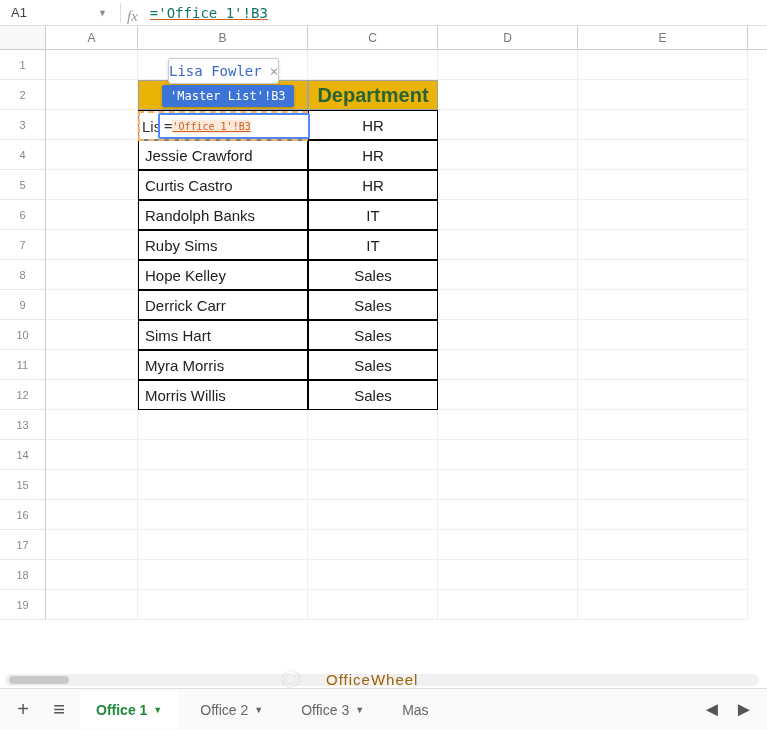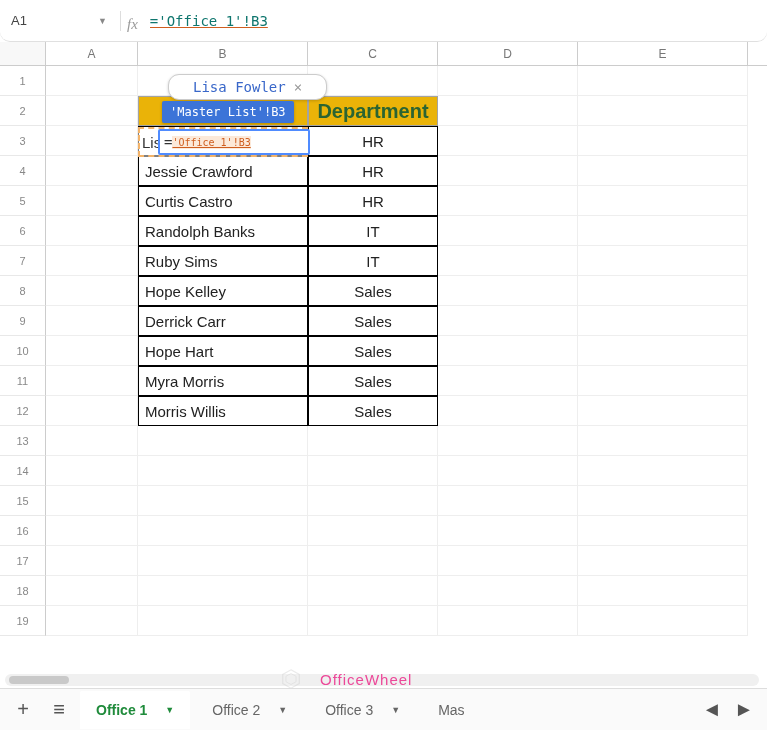--- a/index.html
+++ b/index.html
@@ -11,24 +11,23 @@
     width: 767px;
     height: 730px;
     overflow: hidden;
     position: relative;
   }
 
   
   .top-bar {
     display: flex;
     align-items: center;
-    height: 42px;
+    height: 26px;
     border-bottom: 1px solid #e0e0e0;
     padding: 0 4px;
-    border-radius: 10px;
   }
   .name-box {
     display: flex;
     align-items: center;
     width: 110px;
     height: 22px;
     border: 1px solid transparent;
     padding: 0 6px;
     font-size: 13px;
     color: #444;
@@ -208,23 +207,23 @@
     white-space: nowrap;
     box-shadow: 0 1px 3px rgba(0,0,0,0.25);
   }
 
   .suggestion-chip {
     position: absolute;
     left: 168px;
     top: 8px;
     background: #fff;
     border: 1px solid #ccc;
-    border-radius: 11px;
+    border-radius: 3px;
     box-shadow: 0 1px 3px rgba(0,0,0,0.18);
-    padding: 4px 24px;
+    padding: 4px 0;
     display: flex;
     align-items: center;
     gap: 8px;
     font-family: "Consolas","Menlo",monospace;
     font-size: 14px;
   }
   .suggestion-chip .sugg-text { color: #3967c9; }
   .suggestion-chip .close-x {
     color: #999;
     font-size: 14px;
@@ -253,21 +252,21 @@
     justify-content: center;
     color: #555;
     font-size: 20px;
     border-radius: 3px;
   }
   .sheet-tab {
     height: 38px;
     padding: 17px 16px;
     display: flex;
     align-items: center;
-    gap: 18px;
+    gap: 6px;
     font-size: 14px;
     color: #666;
     border-radius: 2px 2px 0 0;
   }
   .sheet-tab.active {
     background: #fff;
     color: #1f8b3b;
     font-weight: 600;
     box-shadow: inset 0 -2px 0 #1f8b3b00;
   }
@@ -296,26 +295,26 @@
     width: 60px;
     height: 8px;
     background: #c9c9c9;
     border-radius: 4px;
   }
 
   .watermark {
     position: absolute;
     left: 280px;
     top: 668px;
-    color: #ec4899;
+    color: #a16207;
     font-size: 15px;
     letter-spacing: 1px;
     display: flex;
     align-items: center;
-    gap: 18px;
+    gap: 24px;
     pointer-events: none;
   }
   .watermark svg { opacity: 0.4; }
 </style>
 </head>
 <body>
 
 <div class="top-bar">
   <div class="name-box">
     <span class="name-text">A1</span>
@@ -404,21 +403,21 @@
       <div class="row-h">9</div>
       <div class="cell colA"></div>
       <div class="cell colB data-cell-b">Derrick Carr</div>
       <div class="cell colC data-cell-c">Sales</div>
       <div class="cell colD"></div>
       <div class="cell colE"></div>
     </div>
     <div class="row">
       <div class="row-h">10</div>
       <div class="cell colA"></div>
-      <div class="cell colB data-cell-b">Hope Hart</div>
+      <div class="cell colB data-cell-b">Sims Hart</div>
       <div class="cell colC data-cell-c">Sales</div>
       <div class="cell colD"></div>
       <div class="cell colE"></div>
     </div>
     <div class="row">
       <div class="row-h">11</div>
       <div class="cell colA"></div>
       <div class="cell colB data-cell-b">Myra Morris</div>
       <div class="cell colC data-cell-c">Sales</div>
       <div class="cell colD"></div>

